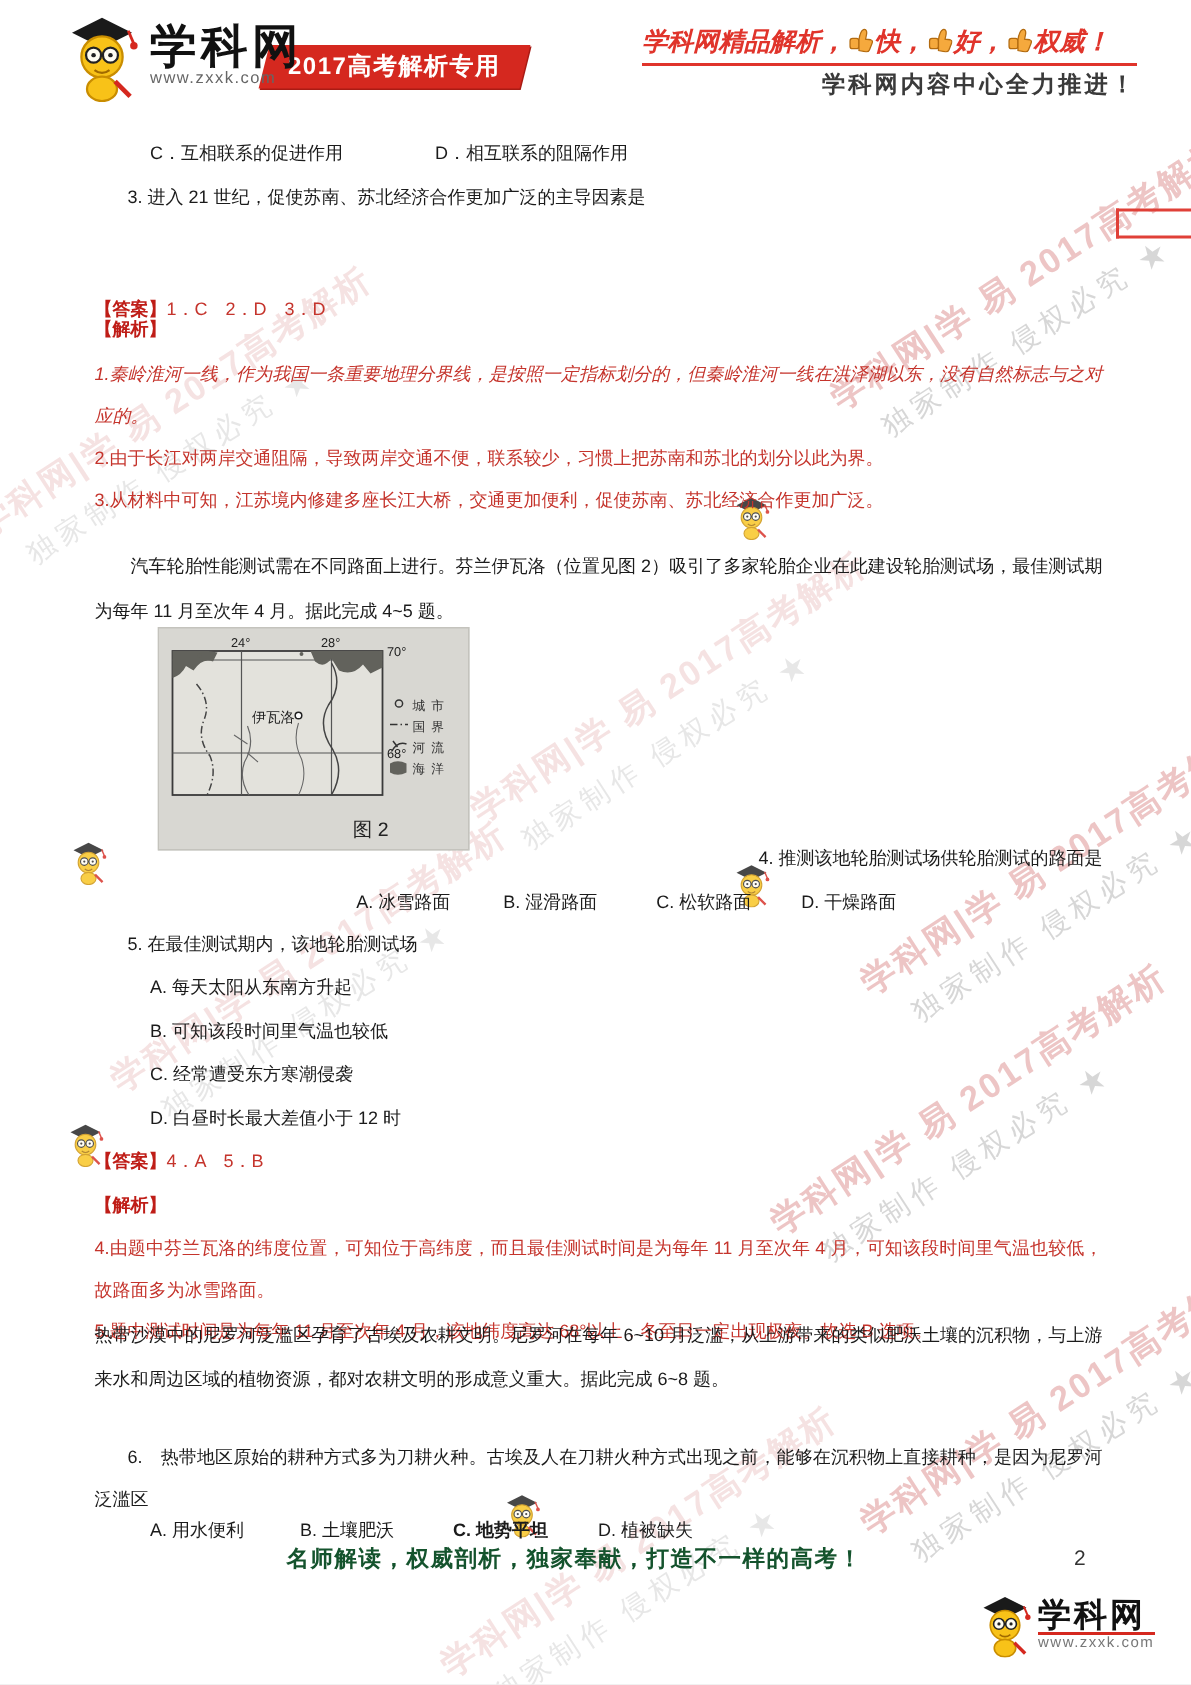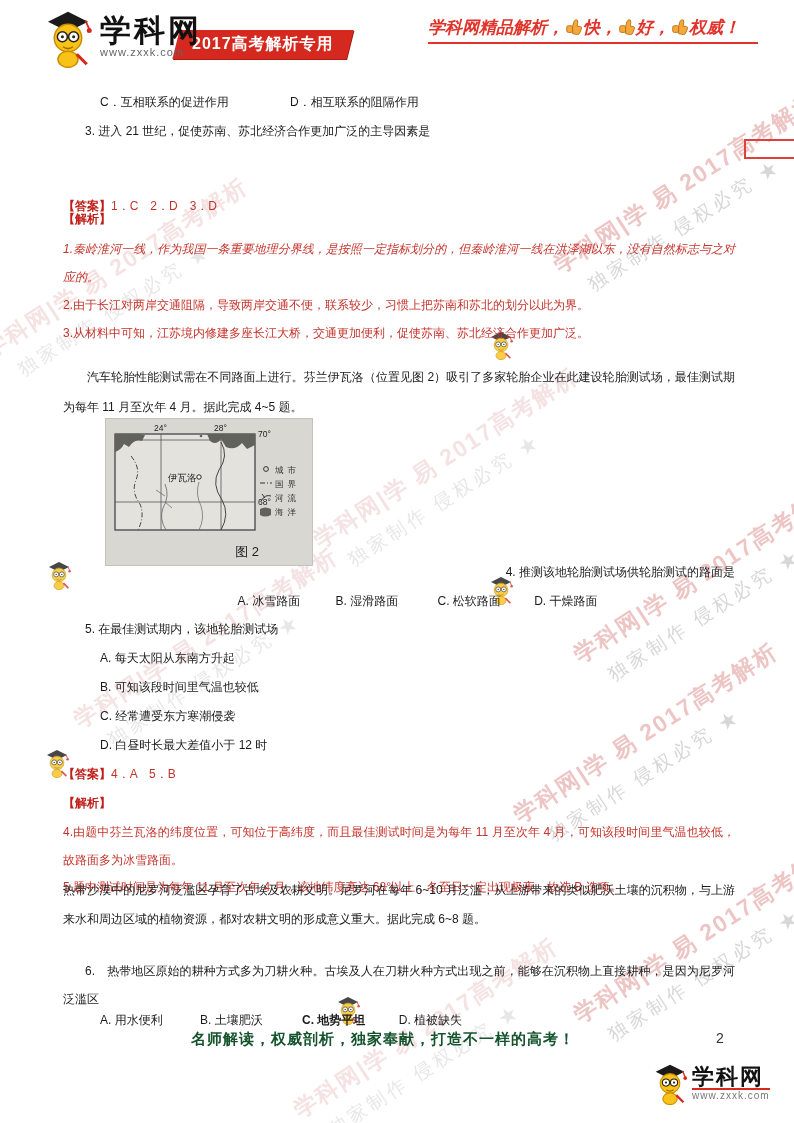--- a/index.html
+++ b/index.html
@@ -153,20 +153,21 @@
   </div>
   <div class="slogan1">
     <span>学科网精品解析，</span><svg width="17" height="17" viewBox="0 0 20 20">
         <use href="#thumb"></use>
       </svg><span>快，</span><svg width="17" height="17" viewBox="0 0 20 20">
         <use href="#thumb"></use>
       </svg><span>好，</span><svg width="17" height="17" viewBox="0 0 20 20">
         <use href="#thumb"></use>
       </svg><span>权威！</span>
   </div>
+  <div class="slogan2">学科网内容中心全力推进！</div>
   <div class="stamp-box"></div>
 
   <div class="blk indent2 opt-gap" style="top:88px;">
     <span>C．互相联系的促进作用</span>
     <span style="margin-left:58px;">D．相互联系的阻隔作用</span>
   </div>
 
   <div class="blk indent1" style="top:117px;">3. 进入 21 世纪，促使苏南、苏北经济合作更加广泛的主导因素是</div>
 
 

